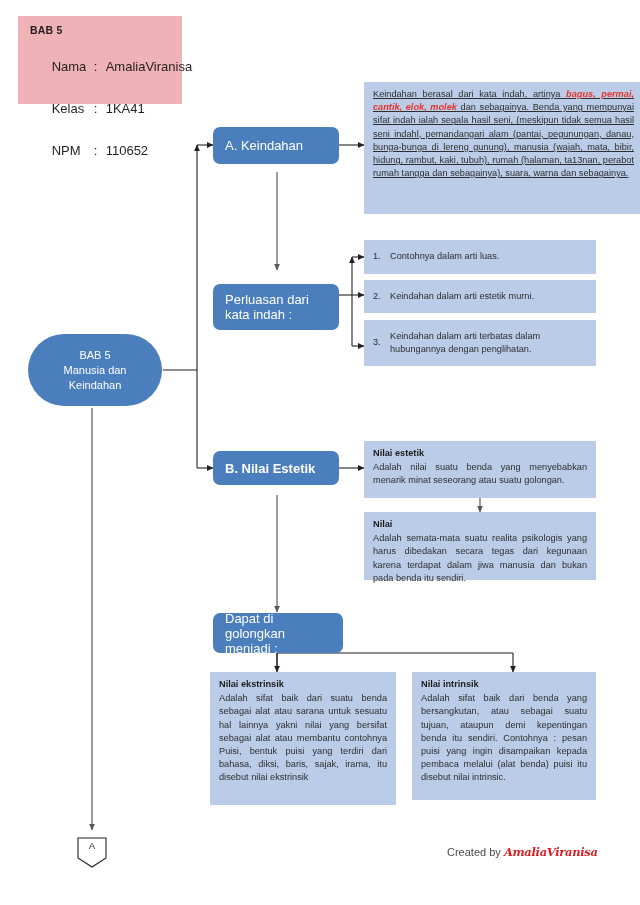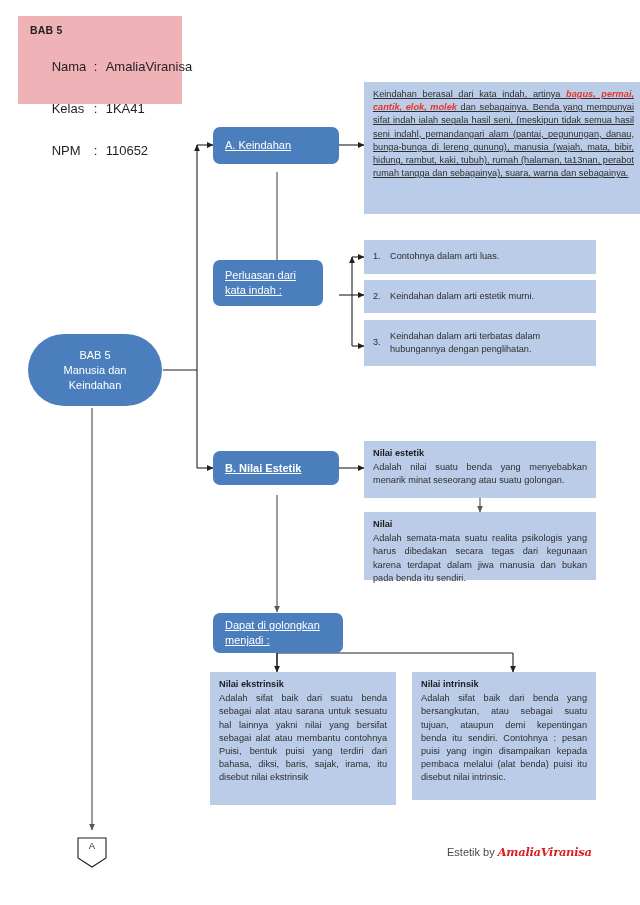--- a/index.html
+++ b/index.html
@@ -74,24 +74,23 @@
 
   
   .proc {
     position: absolute;
     background: #4a7ebd;
     border-radius: 7px;
     color: #ffffff;
     box-sizing: border-box;
     display: flex;
     align-items: center;
-    font-size: 11px;
+    font-size: 13px;
     line-height: 15px;
     padding: 2px 12px;
-    text-decoration: underline;
   }
   .proc.bold { font-weight: bold; }
 
   
   .panel {
     position: absolute;
     background: #bacce7;
     box-sizing: border-box;
     color: #2e2e2e;
     font-size: 9.2px;
@@ -232,21 +231,21 @@
     <span>Manusia dan</span>
     <span>Keindahan</span>
   </div>
 
   <div class="proc" style="left:213px; top:127px; width:126px; height:37px;">A.  Keindahan</div>
 
   <div class="panel just" style="left:364px; top:82px; width:279px; height:132px;text-decoration:underline;">
     <span>Keindahan berasal dari kata indah, artinya </span><span class="em-red">bagus, permai, cantik, elok, molek</span><span> dan sebagainya. Benda yang mempunyai sifat indah ialah segala hasil seni, (meskipun tidak semua hasil seni indahl, pemandangari alam (pantai, pegunungan, danau, bunga-bunga di lereng gunung), manusia (wajah, mata, bibir, hidung, rambut, kaki, tubuh), rumah (halaman, ta13nan, perabot rumah tangga dan sebagainya), suara, warna dan sebagainya.</span>
   </div>
 
-  <div class="proc" style="left:213px; top:260px; width:110px; height:46px;">Perluasan dari kata indah :</div>
+  <div class="proc" style="left:213px; top:284px; width:126px; height:46px;">Perluasan dari kata indah :</div>
 
   <div class="panel list-panel" style="left:364px; top:240px; width:232px; height:34px;">
     <span class="list-num">1.</span>
     <span class="list-txt">Contohnya dalam arti luas.</span>
   </div>
 
   <div class="panel list-panel" style="left:364px; top:280px; width:232px; height:33px;">
     <span class="list-num">2.</span>
     <span class="list-txt">Keindahan dalam arti estetik murni.</span>
   </div>
@@ -278,16 +277,16 @@
   <div class="panel just" style="left:412px; top:672px; width:184px; height:128px;">
     <span class="ttl">Nilai intrinsik</span>
     <span>Adalah sifat baik dari benda yang bersangkutan, atau sebagai suatu tujuan, ataupun demi kepentingan benda itu sendiri. Contohnya : pesan puisi yang ingin disampaikan kepada pembaca melalui (alat benda) puisi itu disebut nilai intrinsic.</span>
   </div>
 
   <div class="conn-a">
     <span class="lbl">A</span>
   </div>
 
   <div class="credit">
-    <span>Estetik by </span><span class="sig">AmaliaViranisa</span>
+    <span>Created by </span><span class="sig">AmaliaViranisa</span>
   </div>
 
 </div>
 
 </body></html>

